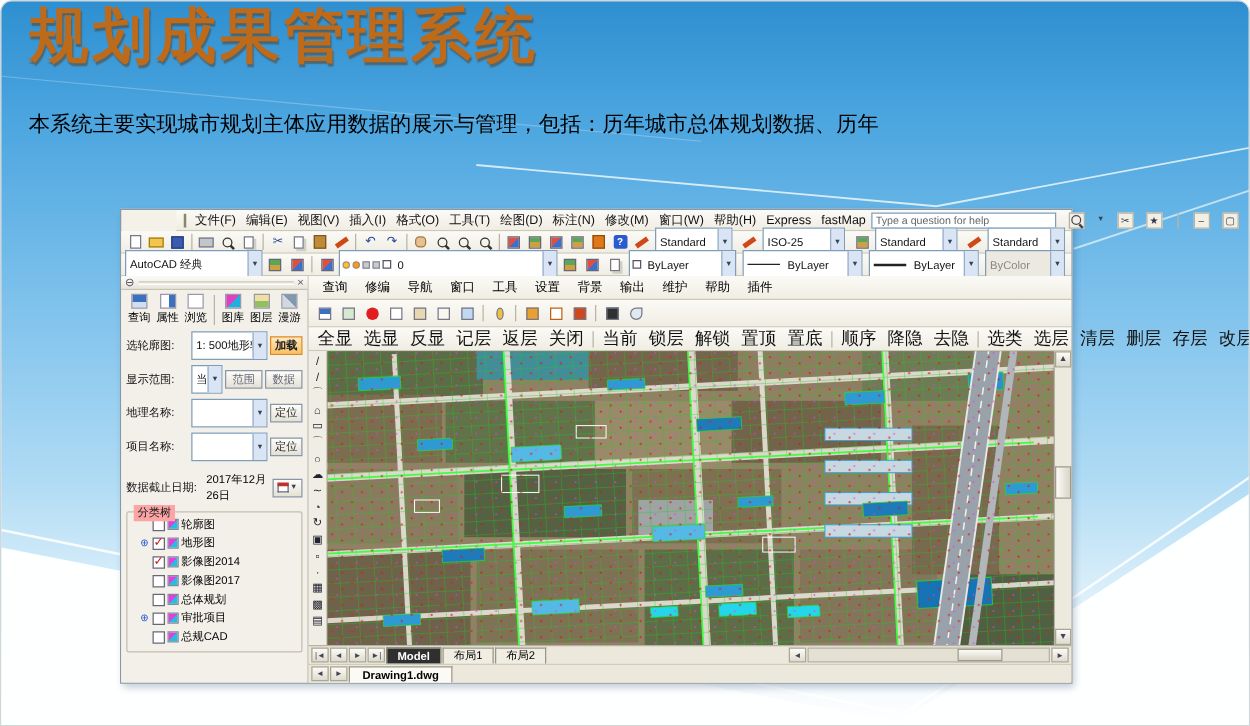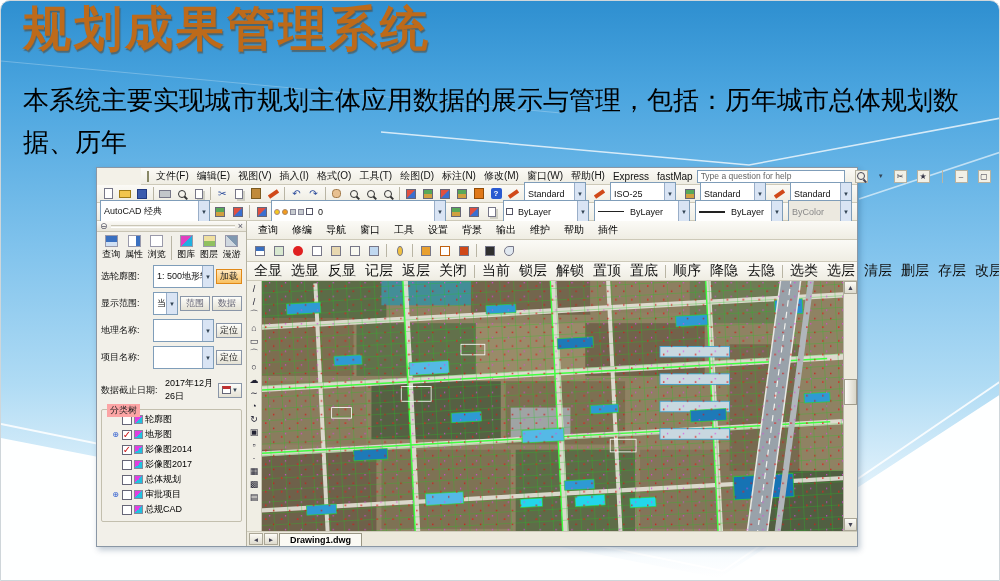--- a/index.html
+++ b/index.html
@@ -6,21 +6,21 @@
   *{box-sizing:border-box;font-family:"Liberation Sans","DejaVu Sans",sans-serif;}
   .slide{position:relative;width:1000px;height:581px;overflow:hidden;border:1px solid #cfd6da;
     border-radius:10px 10px 0 0;
     background:linear-gradient(180deg,var(--skytop) 0%,#4BA5DF 16%,var(--skymid) 42%,#AFDBF4 66%,#E2F2FB 84%,#ffffff 100%);}
   .bg{position:absolute;left:0;top:0;width:1000px;height:581px;}
   .layer{position:absolute;z-index:2;}
 
   
   .title{left:22px;top:-4px;font-size:48px;font-weight:bold;letter-spacing:3px;color:var(--title);
     text-shadow:1px 2px 1px rgba(90,45,0,.45);}
-  .bodytext{left:22px;top:78px;width:940px;font-size:26px;line-height:42px;color:#000;}
+  .bodytext{left:22px;top:78px;width:940px;font-size:17px;line-height:42px;color:#000;}
 
   
   .app{left:95px;top:166px;width:762px;height:380px;background:#F3F1E8;border:1px solid #8a97a5;
     box-shadow:2px 3px 6px rgba(0,40,80,.25);display:flex;flex-direction:column;font-size:10px;}
   .bar{display:flex;align-items:center;background:linear-gradient(#FBFAF6,#EFEDE3);border-bottom:1px solid #cdc9b8;}
   .menubar{height:17px;padding:0 3px;margin-left:44px;}
   .menu{padding:0 4px;white-space:nowrap;color:#111;}
   .appico{width:13px;height:11px;margin:0 3px;background:linear-gradient(135deg,#e8b84a 50%,#c03018 50%);border:1px solid #886;}
   .helpbox{margin-left:auto;display:flex;align-items:center;gap:10px;}
   .helpbox input{width:148px;height:13px;border:1px solid #7f9db9;font-size:8.5px;color:#666;padding:0 3px;background:#fff;}
@@ -75,21 +75,21 @@
   .pt:nth-child(3) .pt-i{background:#fff;}
   .pt:nth-child(5) .pt-i{background:linear-gradient(135deg,#e040c0 50%,#20b0e0 50%);}
   .pt:nth-child(6) .pt-i{background:linear-gradient(#f0e0a0 50%,#90c060 50%);}
   .pt:nth-child(7) .pt-i{background:linear-gradient(45deg,#d0d8e0 50%,#8098b0 50%);}
   .pt span{white-space:nowrap;}
   .form{padding:2px 4px 0;}
   .frow{display:flex;align-items:center;margin-bottom:4px;gap:2px;}
   .flab{width:50px;white-space:nowrap;color:#111;flex:none;}
   .flab.wide{width:62px;}
   .pbtn{height:15px;border:1px solid #8a96a8;background:linear-gradient(#fdfdfa,#e4e1d4);padding:0 3px;display:flex;align-items:center;justify-content:center;white-space:nowrap;color:#222;}
-  .pbtn.load{border:1px solid var(--loadbtn);background:linear-gradient(#ffe8c0,#f8c060);font-weight:normal;text-align:right;}
+  .pbtn.load{border:1px solid var(--loadbtn);background:linear-gradient(#ffe8c0,#f8c060);font-weight:bold;text-align:right;}
   .pbtn.mini{padding:0 5px;color:#667;}
   .cal{width:9px;height:8px;background:#fff;border:1px solid #667;border-top:3px solid #c03030;}
   .treebox{margin:2px 4px;border:1px solid #c3bfae;border-radius:2px;padding:2px 3px 4px;position:relative;}
   .treetitle{position:absolute;top:-6px;left:5px;background:#fca5a5;padding:0 3px;color:#222;}
   .trow{display:flex;align-items:center;height:15px;gap:2px;padding-left:6px;}
   .texp{width:9px;color:#2a5ad0;font-size:8px;text-align:center;}
   .tcb{width:10px;height:10px;background:#fff;border:1px solid #667;display:flex;align-items:center;justify-content:center;
        font-size:10px;line-height:8px;color:var(--check);font-weight:bold;}
   .tico{width:9px;height:9px;background:linear-gradient(135deg,#e040e0 50%,#20c0e0 50%);border:1px solid #889;}
 
@@ -685,20 +685,35 @@
 
           <div class="vscroll">
             <span class="sbtn">▲</span>
             <div class="vtrack">
                 <div class="vthumb"></div>
               </div>
             <span class="sbtn">▼</span>
           </div>
         </div>
 
+        <div class="tabsrow">
+          <span class="navb">|◄</span>
+          <span class="navb">◄</span>
+          <span class="navb">►</span>
+          <span class="navb">►|</span>
+          <span class="tab active">Model</span>
+          <span class="tab">布局1</span>
+          <span class="tab">布局2</span>
+          <span style="flex:1"></span>
+          <span class="navb">◄</span>
+          <div class="htrack" style="width:220px">
+              <div class="hthumb"></div>
+            </div>
+          <span class="navb">►</span>
+        </div>
 
         <div class="dwgrow">
           <span class="navb">◄</span>
           <span class="navb">►</span>
           <span class="dwgtab">Drawing1.dwg</span>
         </div>
       </div>
     </div>
   </div>
 </div>

